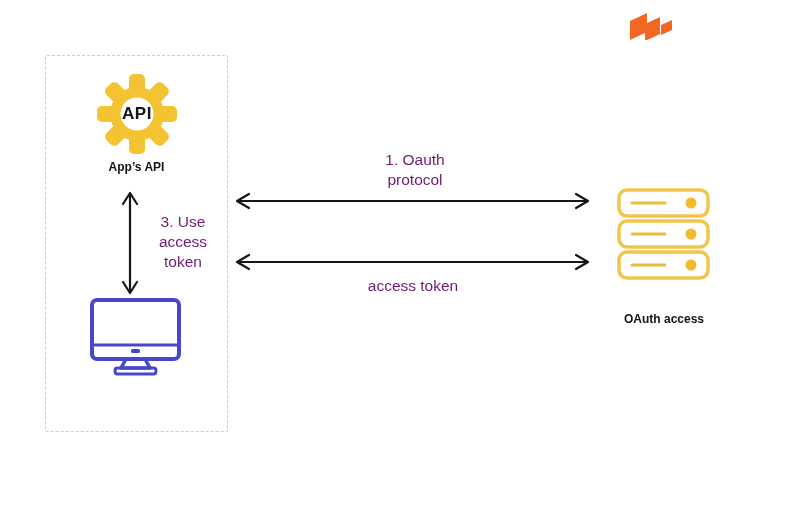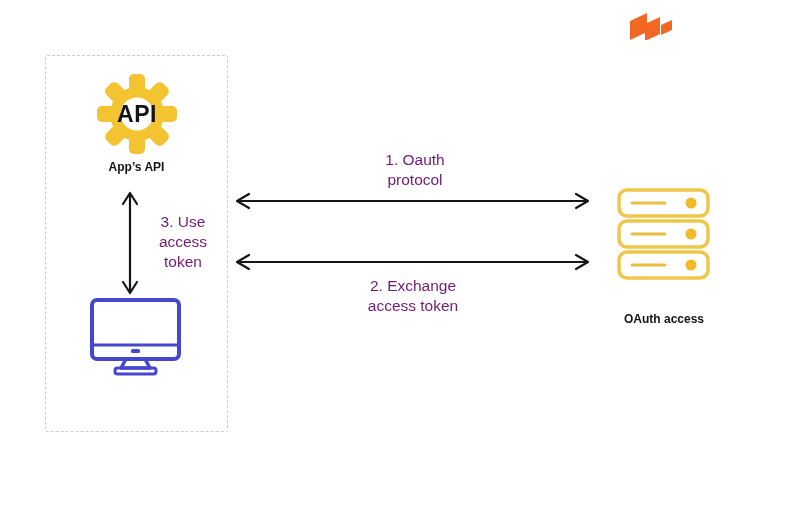--- a/index.html
+++ b/index.html
@@ -51,21 +51,21 @@
     height: 80px;
   }
   .gear-wrap svg { position: absolute; left: 0; top: 0; }
   .gear-label {
     position: absolute;
     left: 0; top: 0;
     width: 80px; height: 80px;
     display: flex;
     align-items: center;
     justify-content: center;
-    font-size: 23px;
+    font-size: 17px;
     font-weight: 800;
     letter-spacing: 0.5px;
     color: #141414;
   }
 
   
   .caption {
     position: absolute;
     text-align: center;
     font-size: 12px;
@@ -171,21 +171,20 @@
       </g>
     </svg>
   </div>
   <div class="caption caption-server">OAuth access</div>
 
   <div class="arrow-label label-oauth">
     <span>1. Oauth</span>
     <span>protocol</span>
   </div>
   <div class="arrow-label label-exchange">
-    <span>2. Exchange</span>
     <span>access token</span>
   </div>
   <div class="arrow-label label-use">
     <span>3. Use</span>
     <span>access</span>
     <span>token</span>
   </div>
 
   <svg class="arrows-overlay" aria-hidden="true">
     <g stroke="#161616" stroke-width="2.2" fill="none" stroke-linecap="round" stroke-linejoin="round">

